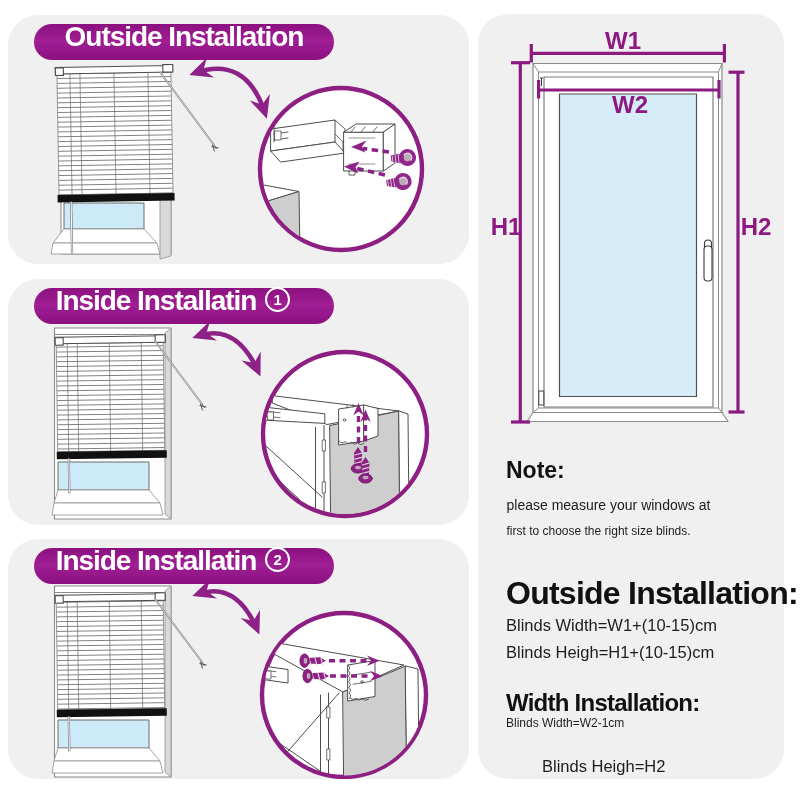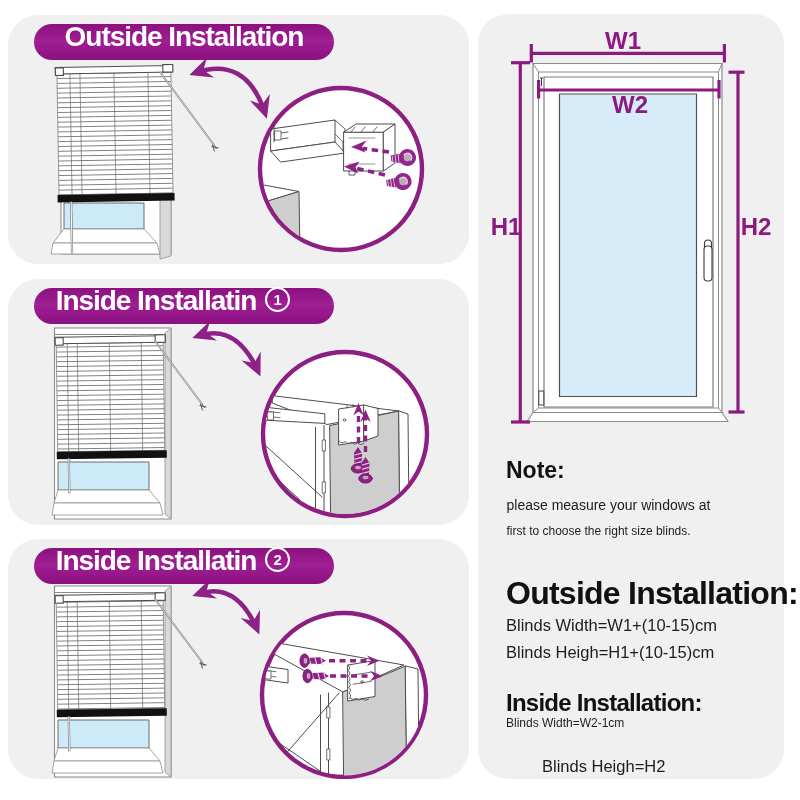--- a/index.html
+++ b/index.html
@@ -396,18 +396,18 @@
         <text x="278" y="221">H2</text>
       </g>
     </svg>
 
     <div class="txt h" style="left:28px;top:443px;font-size:23px;letter-spacing:0;">Note:</div>
     <div class="txt" style="left:28.5px;top:482.6px;font-size:14px;">please measure your windows at</div>
     <div class="txt" style="left:28.5px;top:509.8px;font-size:12px;">first to choose the right size blinds.</div>
     <div class="txt h" style="left:28px;top:561.1px;font-size:32px;text-align:center;">Outside Installation:</div>
     <div class="txt" style="left:28px;top:601.5px;font-size:16.5px;">Blinds Width=W1+(10-15)cm</div>
     <div class="txt" style="left:28px;top:628.6px;font-size:16.5px;">Blinds Heigh=H1+(10-15)cm</div>
-    <div class="txt h" style="left:28px;top:675.4px;font-size:24px;">Inside Installation:</div>
+    <div class="txt h" style="left:28px;top:675.4px;font-size:24px;">Width Installation:</div>
     <div class="txt" style="left:28px;top:702px;font-size:12px;text-align:right;">Blinds Width=W2-1cm</div>
     <div class="txt" style="left:28px;top:742.9px;font-size:16.5px;margin-left:36px;">Blinds Heigh=H2</div>
   </aside>
 
 </div>
 
 </body></html>

